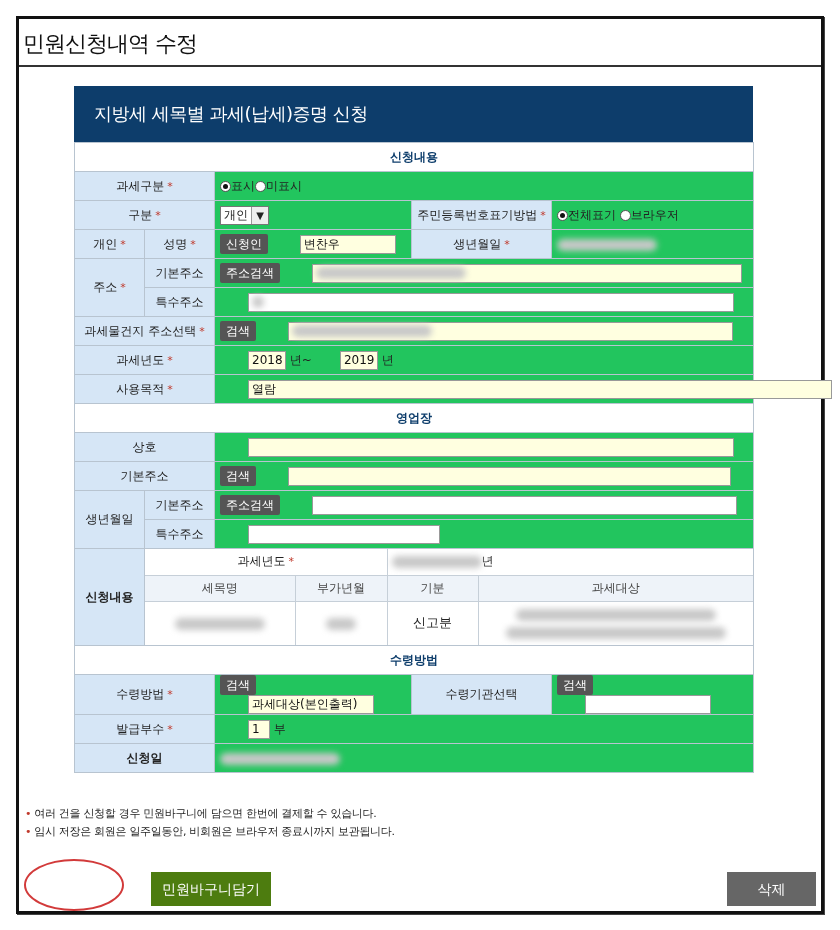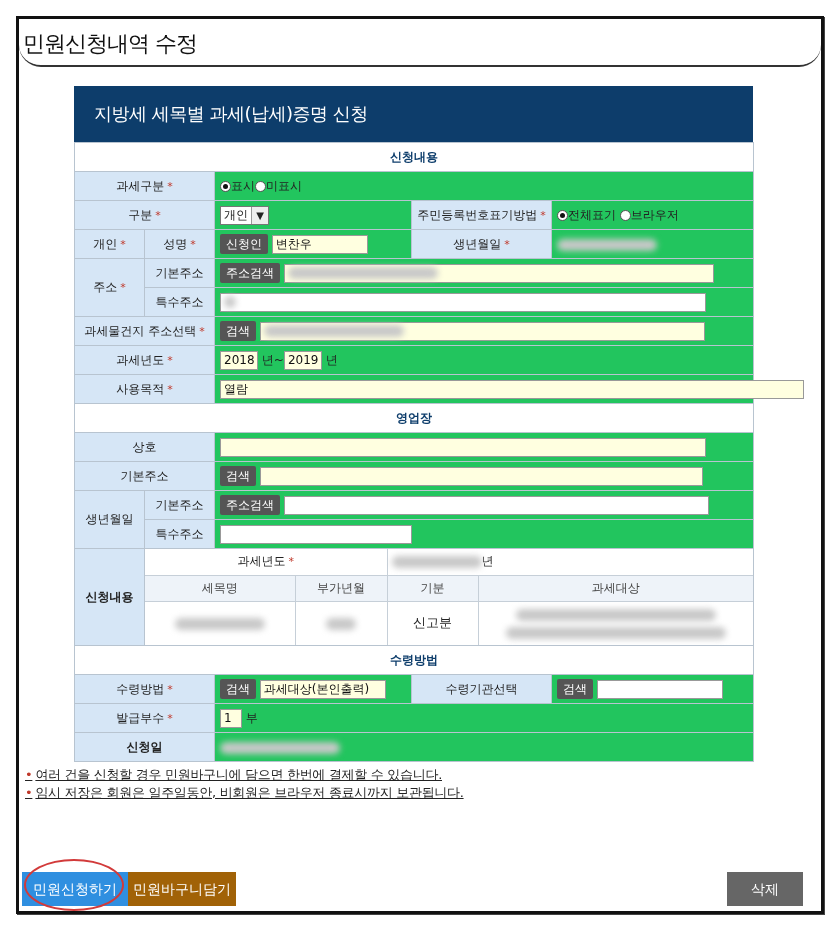--- a/index.html
+++ b/index.html
@@ -7,21 +7,21 @@
   body { font-family: "DejaVu Sans", "Liberation Sans", sans-serif; font-size: 12px; color: #222; position: relative; }
 
   .window {
     position: absolute; left: 16px; top: 16px; width: 808px; height: 898px;
     border: 3px solid #111; background: #fff;
     box-shadow: 1px 1px 0 #444;
   }
   .window-title {
     height: 48px; border-bottom: 2px solid #333;
     font-size: 22px; font-weight: normal; color: #111;
-    padding: 10px 0 0 4px; letter-spacing: -1px; border-radius: 22px;
+    padding: 10px 0 0 4px; letter-spacing: -1px;
   }
 
   .form-wrap { position: absolute; left: 55px; top: 67px; width: 679px; }
   .form-header {
     height: 56px; background: #0d3d6b; color: #fff;
     font-size: 18px; padding: 16px 0 0 20px; letter-spacing: -0.5px;
   }
 
   table.form { width: 679px; border-collapse: collapse; table-layout: fixed; border-left: 1px solid #b8c4d0; border-right: 1px solid #b8c4d0; }
   table.form td { border: 1px solid #b8c4d0; height: 29px; vertical-align: middle; padding: 0 5px; font-size: 12px; }
@@ -29,21 +29,21 @@
   td.val { background: #22c55e; }
   td.section { background: #fff; text-align: center; font-weight: bold; color: #0d3d6b; font-size: 13px; height: 28px; }
   .req { color: #c0392b; margin-left: 3px; font-size: 11px; }
 
   .btn-dark {
     display: inline-block; background: #555; color: #fff; border-radius: 2px;
     padding: 3px 6px; font-size: 12px; vertical-align: middle; line-height: 14px; cursor: pointer;
   }
   .inp {
     display: inline-block; height: 19px; border: 1px solid #999; background: #fff;
-    vertical-align: middle; font-size: 12px; padding: 1px 3px; line-height: 15px; color: #111;
+    vertical-align: middle; font-size: 12px; padding: 1px 3px; line-height: 15px; color: #111; margin-left: 28px;
   }
   .inp.yellow { background: #ffffe0; }
   .blur {
     display: inline-block; height: 12px; border-radius: 6px;
     background: #c8c8c8; filter: blur(3px); vertical-align: middle;
   }
   .radio {
     display: inline-block; width: 11px; height: 11px; border: 1px solid #555; border-radius: 50%;
     vertical-align: middle; position: relative; background: #fff;
   }
@@ -53,29 +53,29 @@
   .select {
     display: inline-flex; align-items: center; border: 1px solid #777; height: 19px; vertical-align: middle; background: #fff;
   }
   .select .sel-val { padding: 0 3px; font-size: 12px; }
   .select .sel-arrow { width: 17px; height: 17px; border-left: 1px solid #999; background: #eee; text-align: center; font-size: 10px; line-height: 17px; }
 
   table.inner { width: 100%; border-collapse: collapse; table-layout: fixed; }
   table.inner td { border: 1px solid #c6cfd8; text-align: center; height: 26px; font-size: 12px; padding: 0 4px; }
   td.ih { background: #eef3f9; color: #444; }
 
-  .notes { position: absolute; left: 6px; top: 747px; font-size: 13px; color: #222; line-height: 18px; letter-spacing: -0.3px; text-decoration: underline; }
+  .notes { position: absolute; left: 6px; top: 786px; font-size: 11px; color: #222; line-height: 18px; letter-spacing: -0.3px; }
   .notes .dot { color: #c0392b; margin-right: 3px; }
 
   .btn-bottom {
     position: absolute; height: 34px; line-height: 34px; text-align: center; font-size: 14px; color: #fff; cursor: pointer;
   }
   .btn-apply { left: 3px; top: 853px; width: 106px; background: #2f8fe0; }
-  .btn-basket { left: 109px; top: 853px; width: 108px; background: #a16207; }
-  .btn-delete { left: 708px; top: 853px; width: 76px; background: #666; }
+  .btn-basket { left: 132px; top: 853px; width: 120px; background: #4d7c0f; }
+  .btn-delete { left: 708px; top: 853px; width: 89px; background: #666; }
   .circle {
     position: absolute; left: 5px; top: 840px; width: 100px; height: 52px;
     border: 2px solid #d23a3a; border-radius: 50%; pointer-events: none;
   }
 </style>
 </head>
 <body>
 
 <div class="window">
   <div class="window-title">민원신청내역 수정</div>
@@ -262,17 +262,16 @@
       </tr>
     </tbody>
       </table>
   </div>
 
   <div class="notes">
     <div><span class="dot">•</span><span>여러 건을 신청할 경우 민원바구니에 담으면 한번에 결제할 수 있습니다.</span></div>
     <div><span class="dot">•</span><span>임시 저장은 회원은 일주일동안, 비회원은 브라우저 종료시까지 보관됩니다.</span></div>
   </div>
 
-  <div class="btn-bottom btn-apply">민원신청하기</div>
   <div class="btn-bottom btn-basket">민원바구니담기</div>
   <div class="btn-bottom btn-delete">삭제</div>
   <div class="circle"></div>
 </div>
 
 </body></html>

